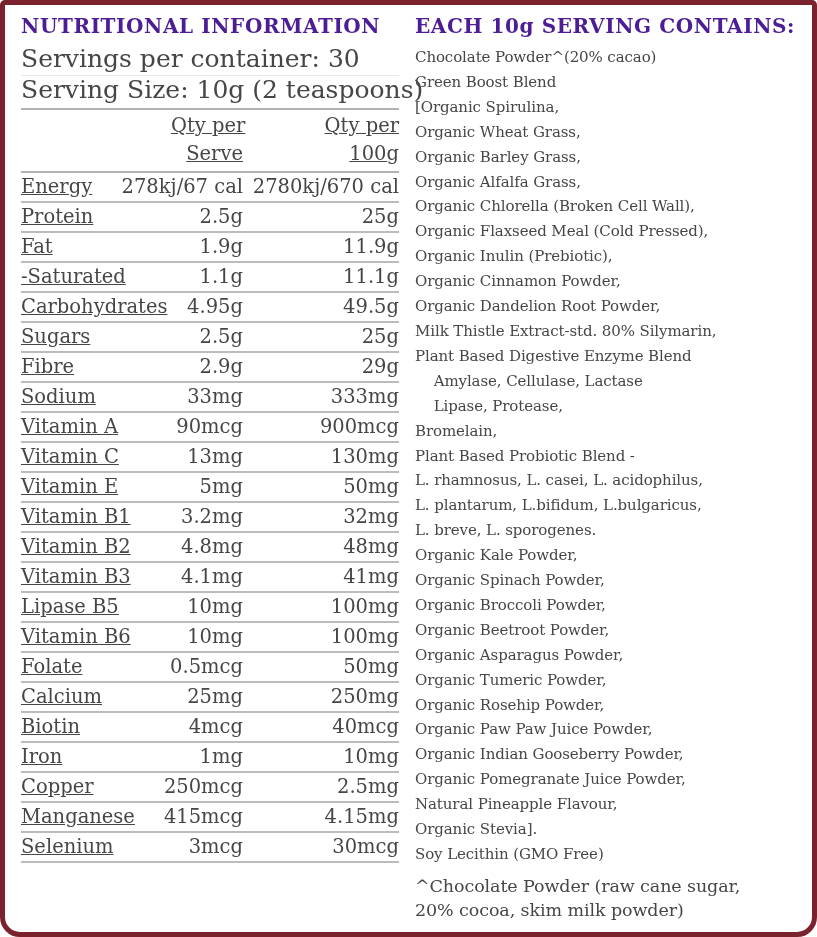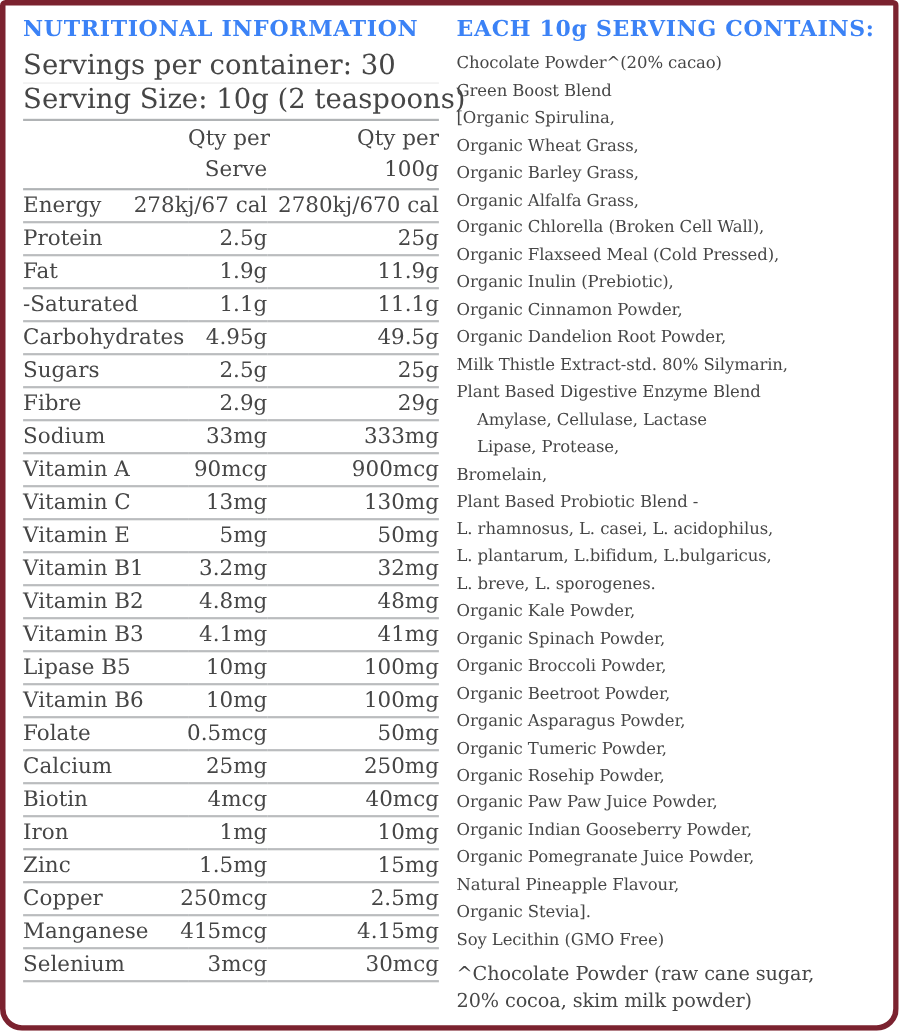--- a/index.html
+++ b/index.html
@@ -20,39 +20,40 @@
     overflow: hidden;
   }
   .col-left { width: 378px; flex: none; }
   .col-right { flex: 1; min-width: 0; }
 
   .section-title {
     margin: 2px 0 6px 0;
     font-size: 20px;
     line-height: 26px;
     font-weight: bold;
-    color: #3b82f6;
+    color: #4c1d95;
     letter-spacing: 0.6px;
     white-space: nowrap;
   }
 
   .info-line {
     font-size: 25px;
     line-height: 24px;
     padding: 2px 0 4px 0;
     white-space: nowrap;
   }
   .info-line.servings   { border-bottom: 1px solid #e9e9e9; }
   .info-line.serving-size { padding-bottom: 6px; border-bottom: 2px solid #b0b3b5; }
 
   table.nutrition {
     width: 100%;
     border-collapse: collapse;
     table-layout: fixed;
     font-size: 19.5px;
+    text-decoration: underline;
   }
   col.c-label  { width: 150px; }
   col.c-serve  { width: 72px;  }
   col.c-per100 { width: auto;  }
 
   thead th {
     font-weight: normal;
     text-align: right;
     padding: 2px 0 3px 0;
     border-bottom: 2px solid #b0b3b5;
@@ -292,29 +293,20 @@
               <span class="val">40mcg</span>
             </td>
           </tr>
           <tr>
             <td class="cell-label">Iron</td>
             <td class="cell-num">
               <span class="val">1mg</span>
             </td>
             <td class="cell-num">
               <span class="val">10mg</span>
-            </td>
-          </tr>
-          <tr>
-            <td class="cell-label">Zinc</td>
-            <td class="cell-num">
-              <span class="val">1.5mg</span>
-            </td>
-            <td class="cell-num">
-              <span class="val">15mg</span>
             </td>
           </tr>
           <tr>
             <td class="cell-label">Copper</td>
             <td class="cell-num">
               <span class="val">250mcg</span>
             </td>
             <td class="cell-num">
               <span class="val">2.5mg</span>
             </td>

